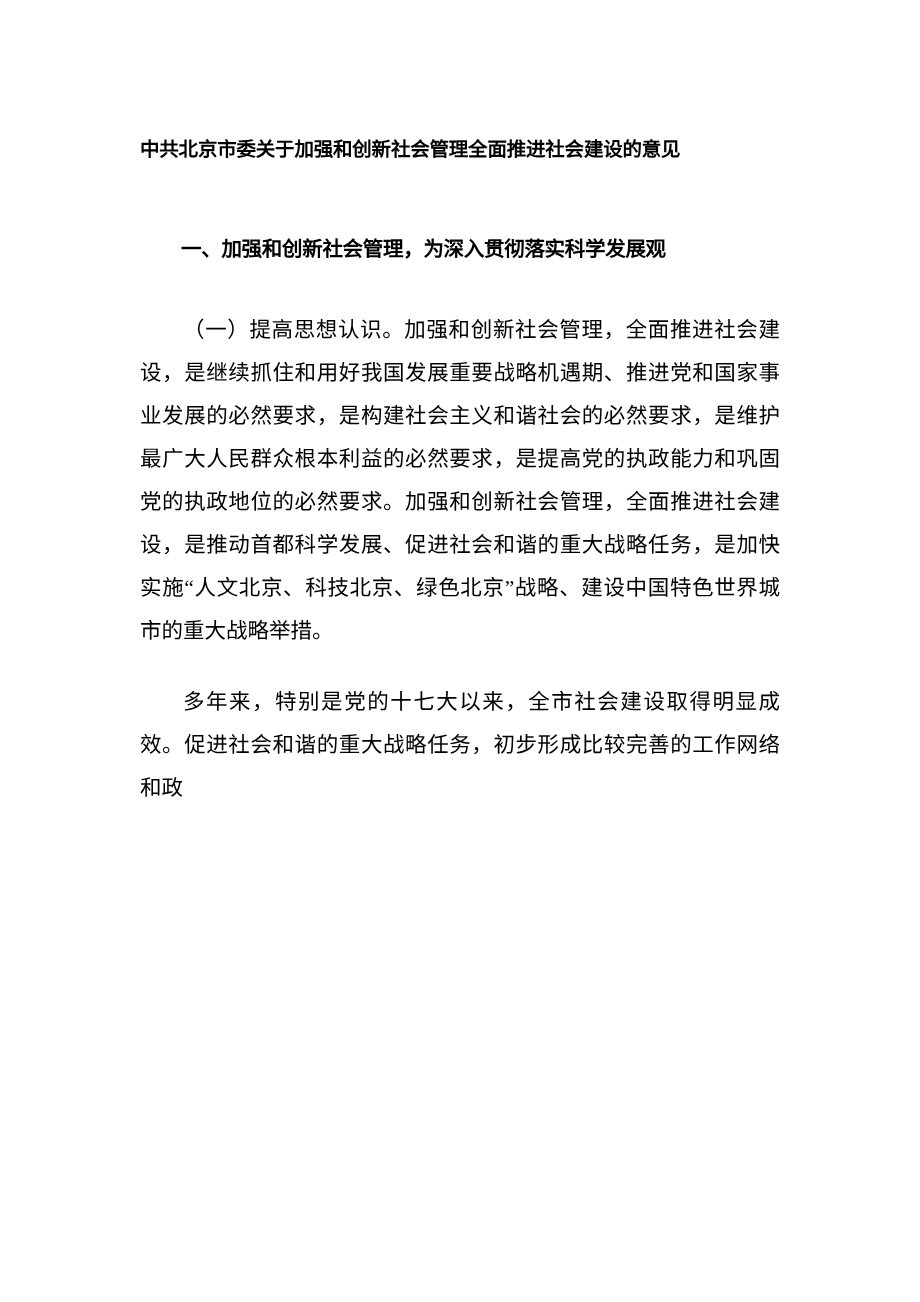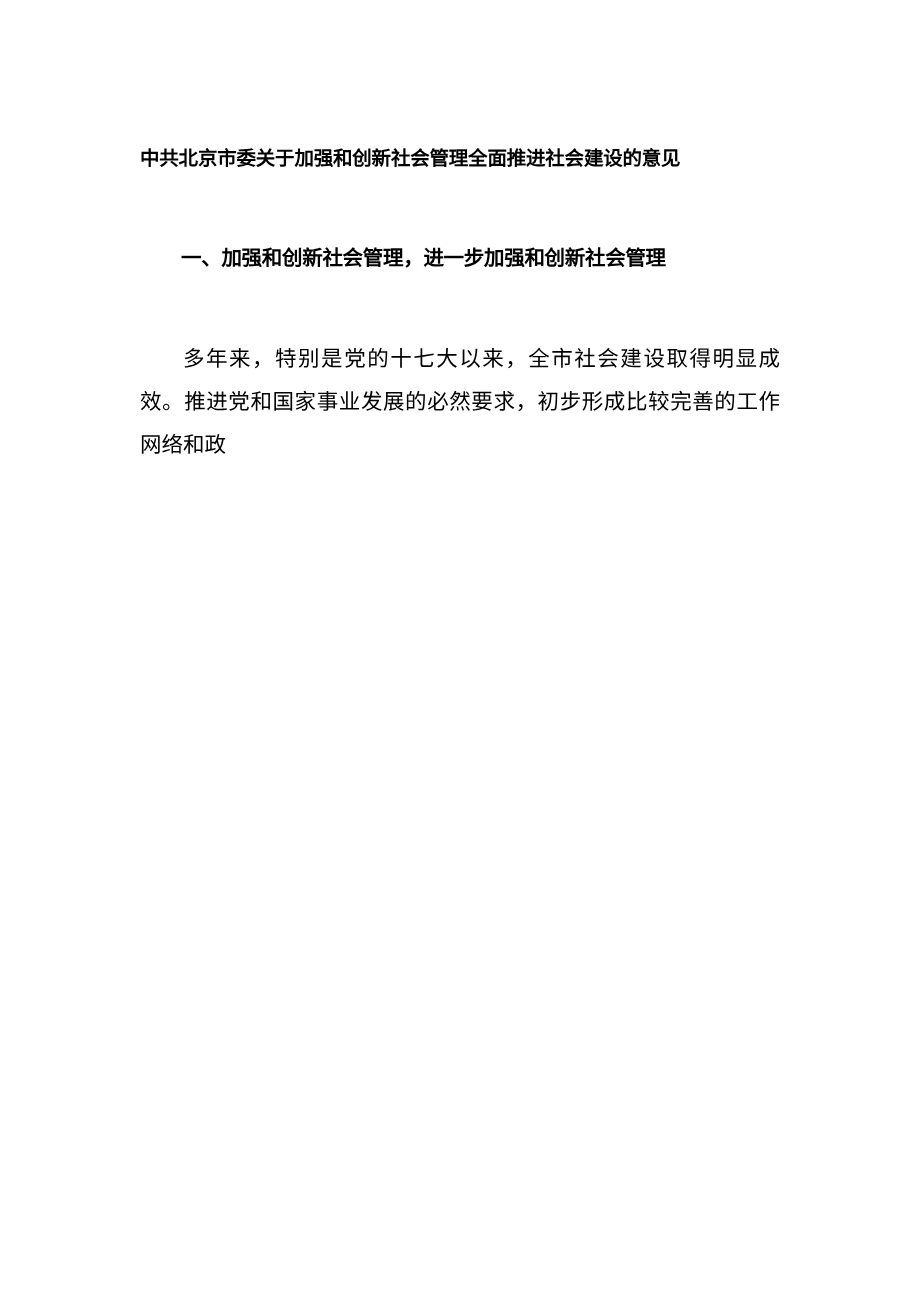--- a/index.html
+++ b/index.html
@@ -21,21 +21,21 @@
     background: #ffffff;
     box-sizing: border-box;
     padding: 128px 140px 40px 140px;
   }
   .doc-title {
     font-family: "DejaVu Sans", "Liberation Sans", sans-serif;
     font-weight: bold;
     font-size: 19.5px;
     line-height: 1.5;
     letter-spacing: -0.2px;
-    margin: 16px 0 6px 0;
+    margin: 7px 0 6px 0;
     text-align: left;
   }
   .para {
     font-size: 21.5px;
     line-height: 43px;
     margin: 0 0 8px 0;
     text-align: justify;
     text-justify: inter-ideograph;
     letter-spacing: 0px;
   }
@@ -57,23 +57,24 @@
 </head>
 <body>
 
 <div class="page">
 
   <h1 class="doc-title">中共北京市委关于加强和创新社会管理全面推进社会建设的意见</h1>
 
 
   <div class="spacer-lg"></div>
 
-  <h2 class="section-head">一、加强和创新社会管理，进一步加强和创新社会管理</h2>
+  <h2 class="section-head">一、加强和创新社会管理，为深入贯彻落实科学发展观</h2>
 
 
   <div class="spacer-md"></div>
 
+  <p class="para indent">（一）提高思想认识。加强和创新社会管理，全面推进社会建设，是继续抓住和用好我国发展重要战略机遇期、推进党和国家事业发展的必然要求，是构建社会主义和谐社会的必然要求，是维护最广大人民群众根本利益的必然要求，是提高党的执政能力和巩固党的执政地位的必然要求。加强和创新社会管理，全面推进社会建设，是推动首都科学发展、促进社会和谐的重大战略任务，是加快实施“人文北京、科技北京、绿色北京”战略、建设中国特色世界城市的重大战略举措。</p>
 
   <div class="spacer-md"></div>
 
-  <p class="para indent">多年来，特别是党的十七大以来，全市社会建设取得明显成效。推进党和国家事业发展的必然要求，初步形成比较完善的工作网络和政</p>
+  <p class="para indent">多年来，特别是党的十七大以来，全市社会建设取得明显成效。促进社会和谐的重大战略任务，初步形成比较完善的工作网络和政</p>
 
 </div>
 
 </body></html>

